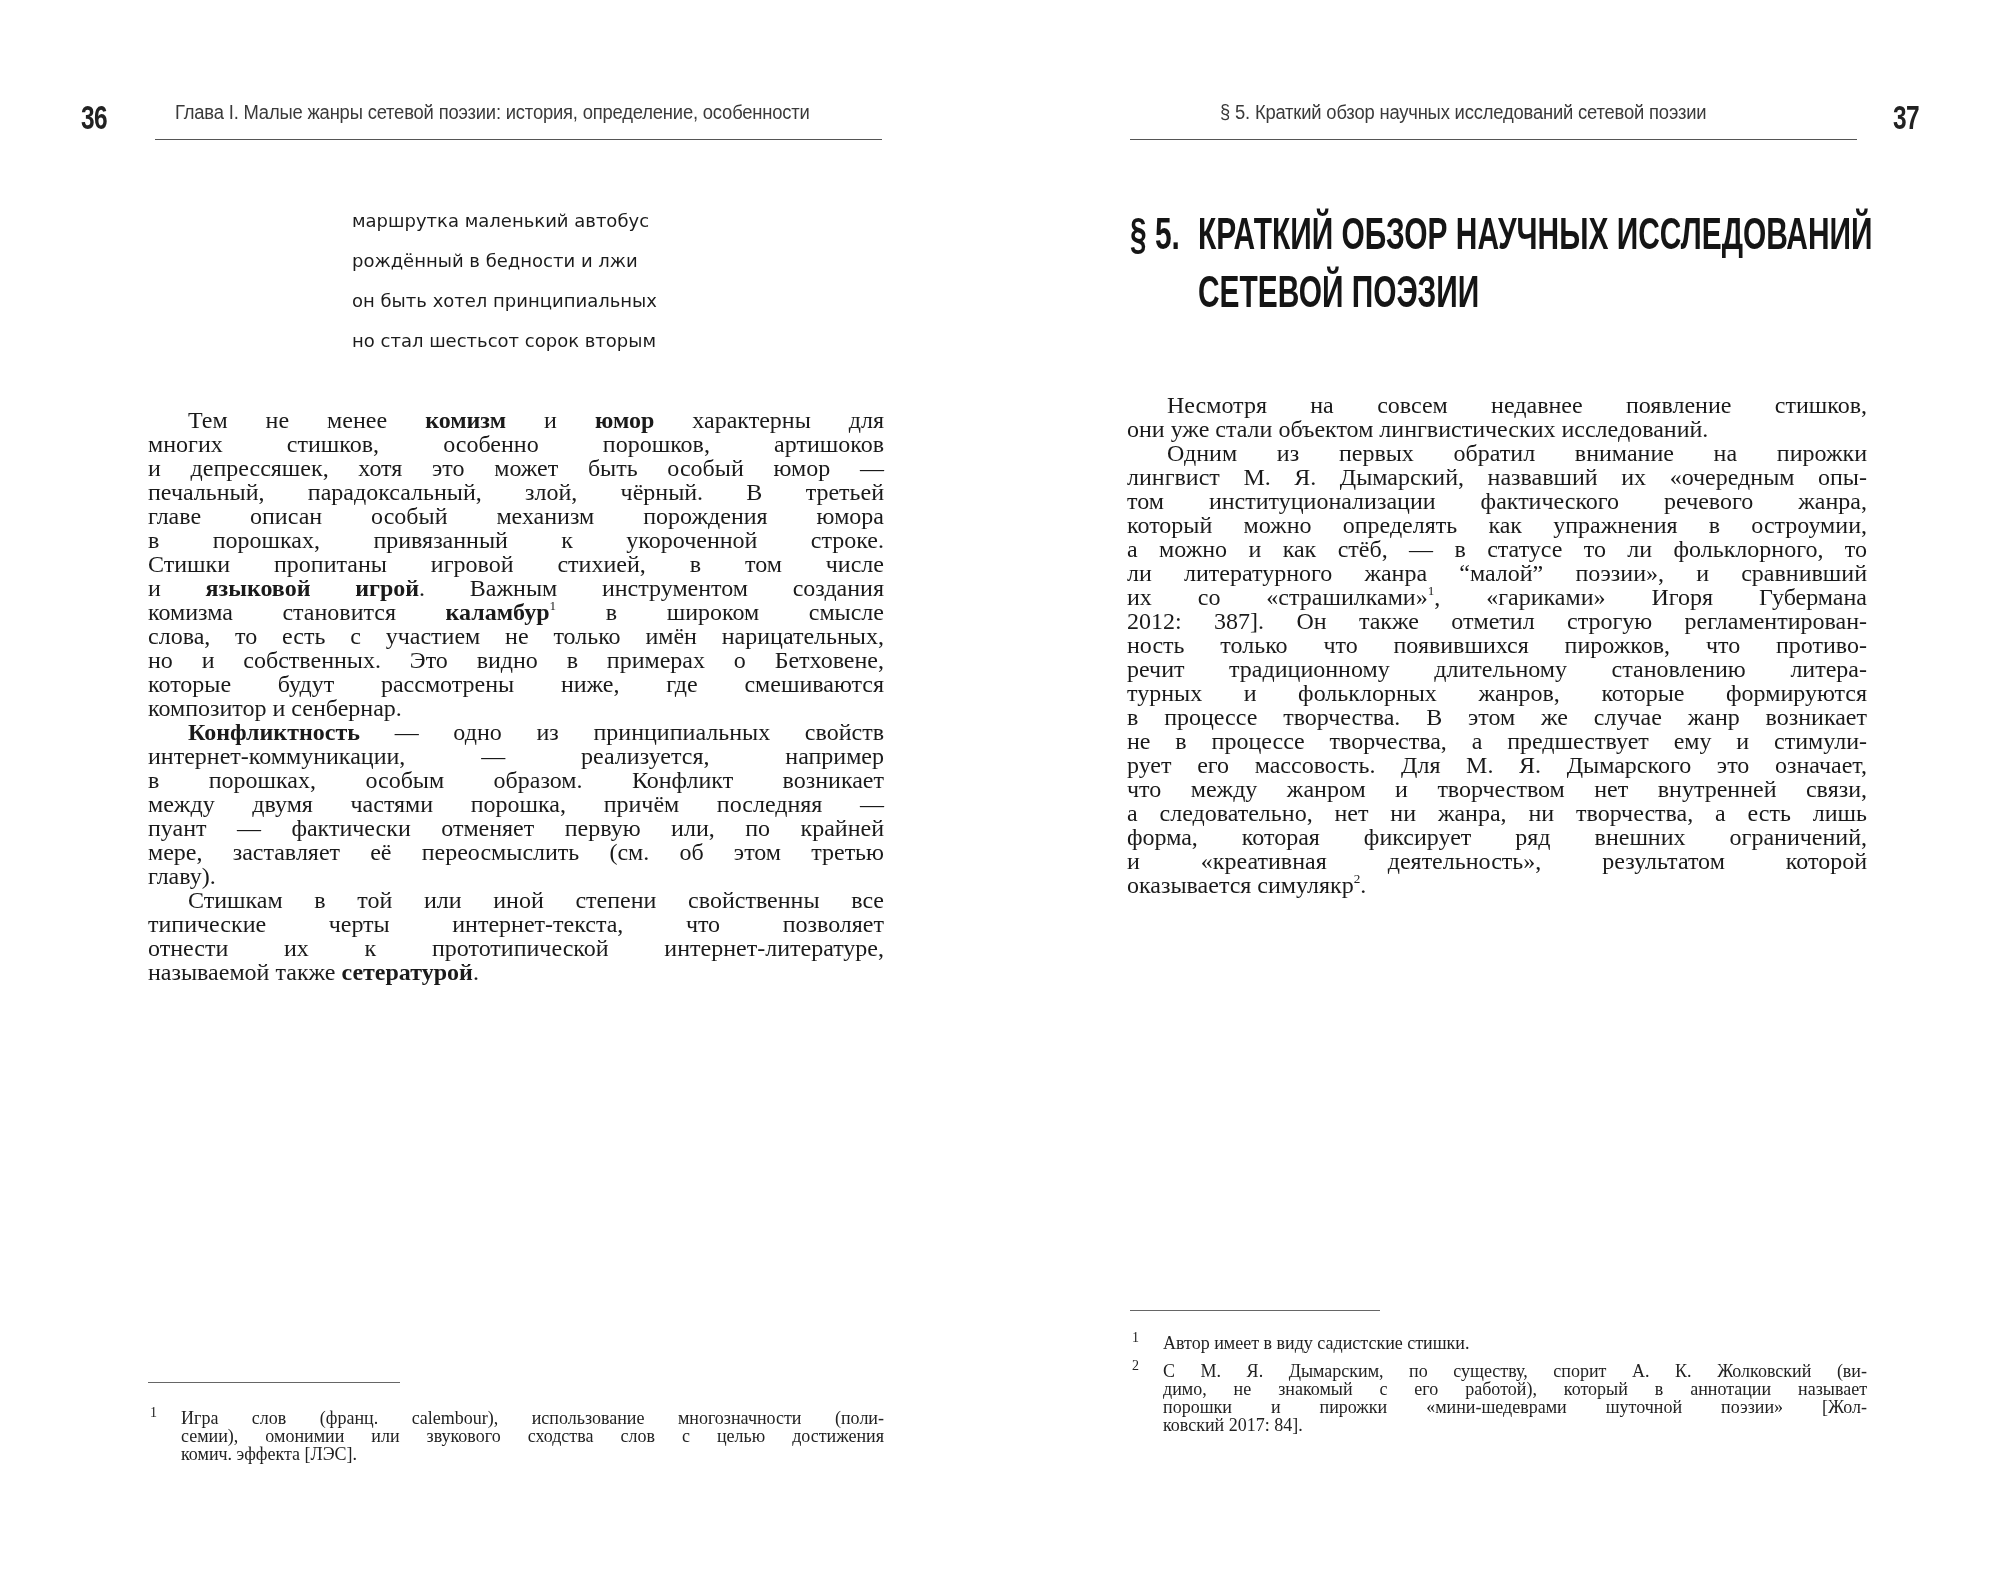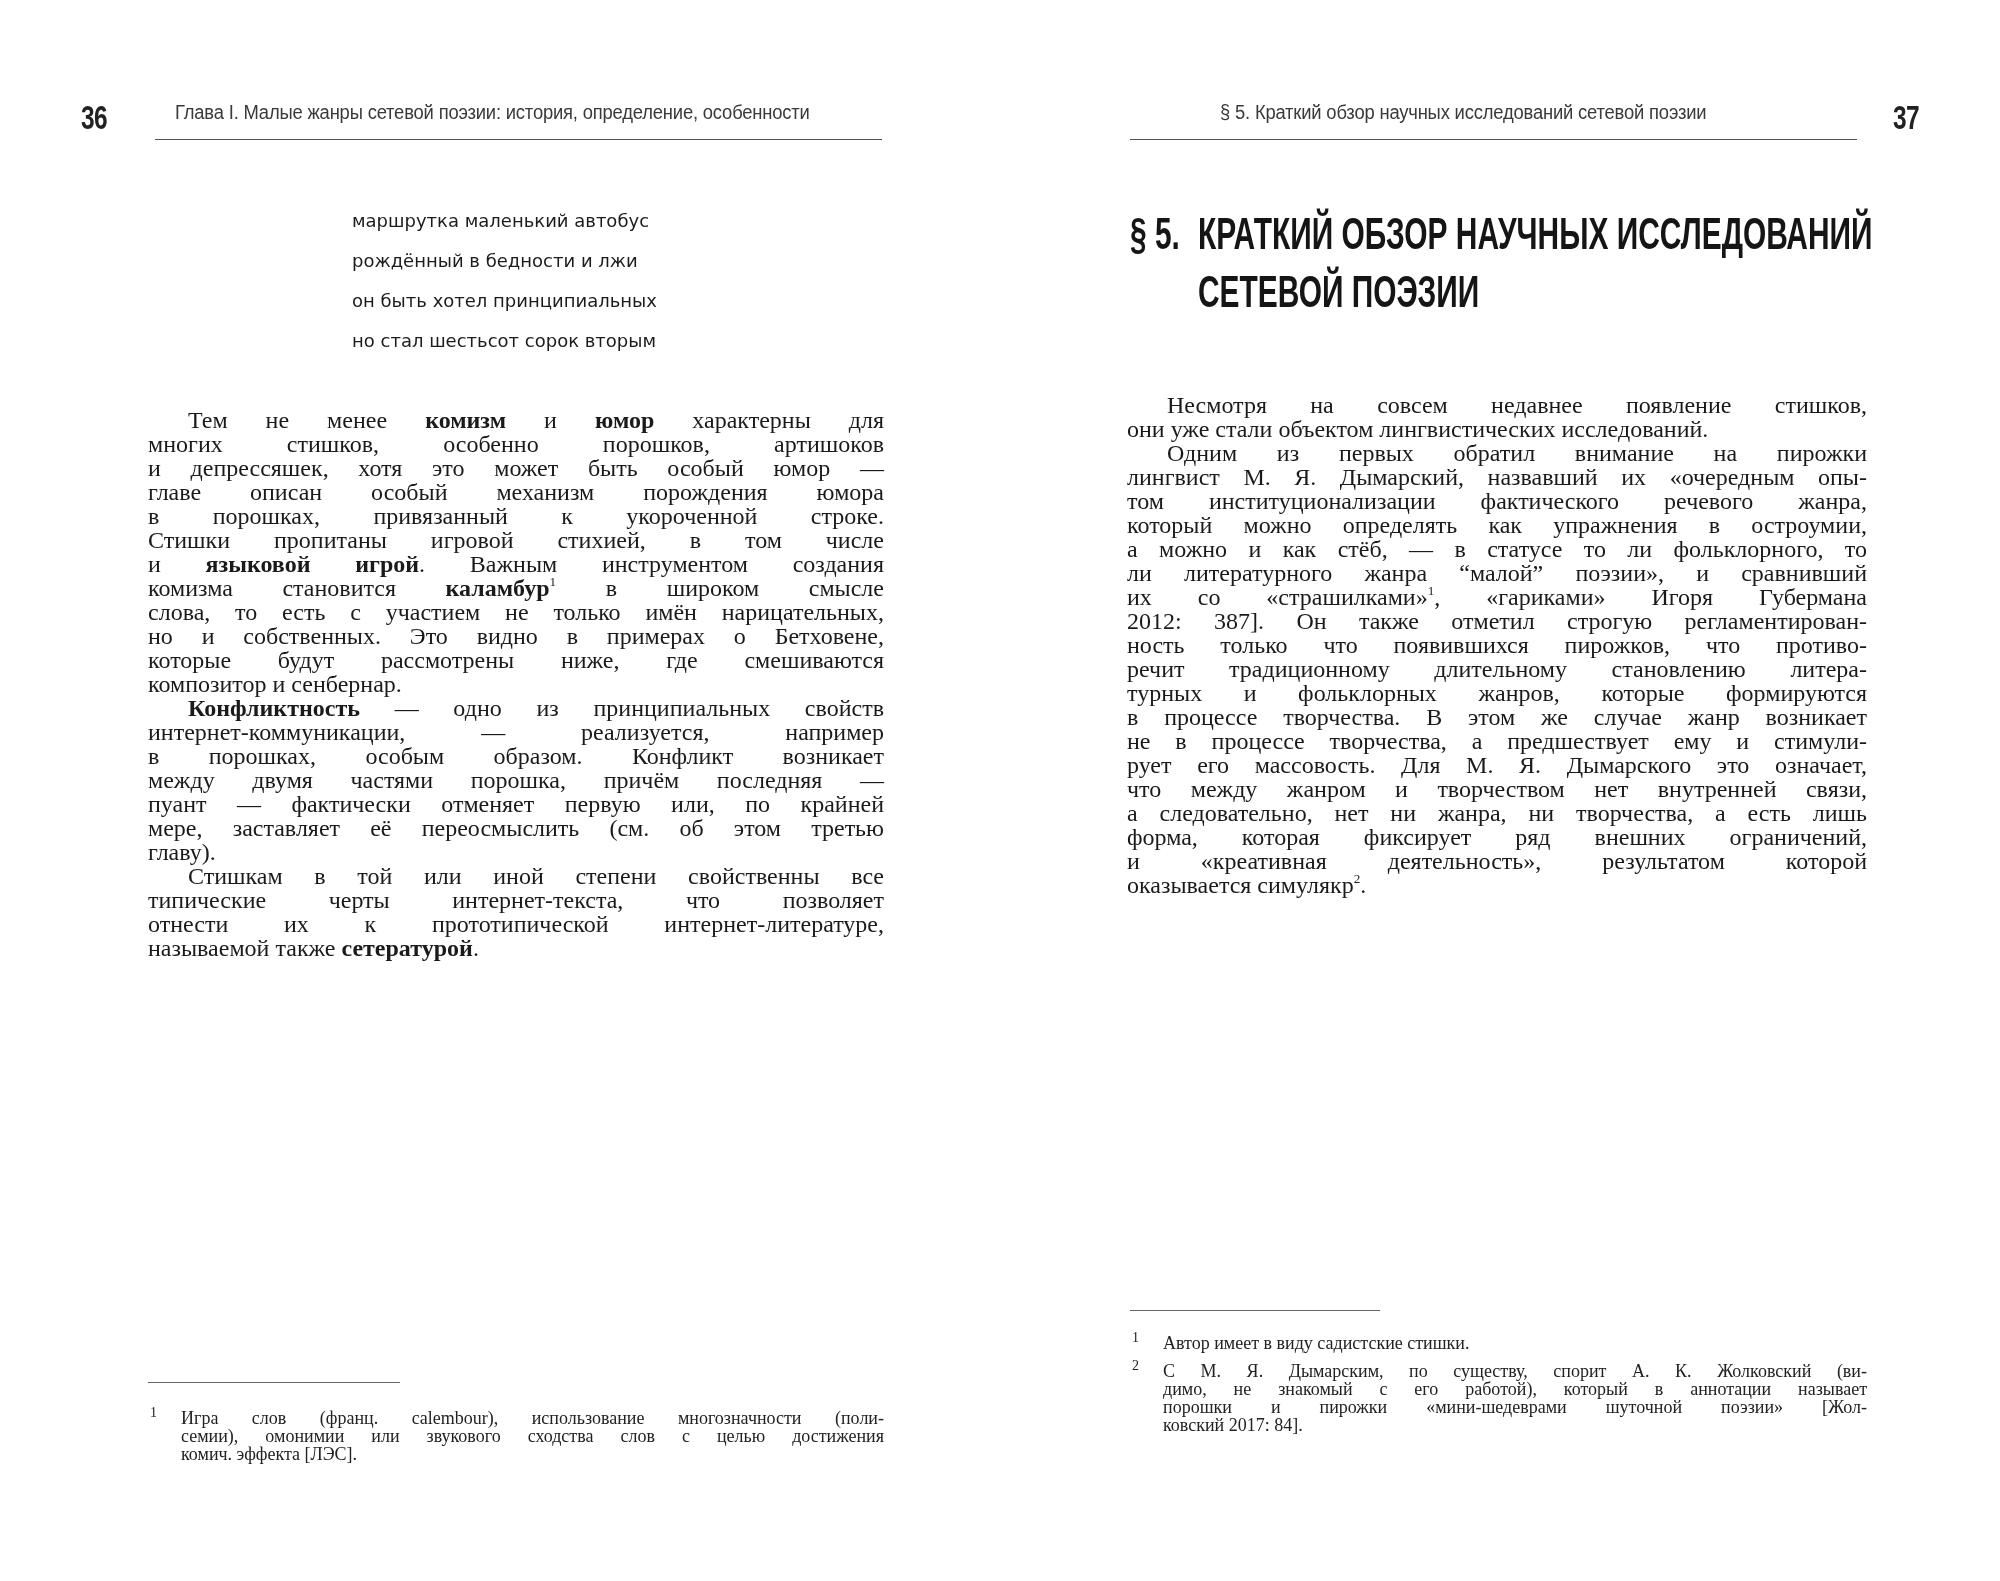--- a/index.html
+++ b/index.html
@@ -64,20 +64,21 @@
     <span class="poem-line">маршрутка маленький автобус</span>
     <span class="poem-line">рождённый в бедности и лжи</span>
     <span class="poem-line">он быть хотел принципиальных</span>
     <span class="poem-line">но стал шестьсот сорок вторым</span>
   </div>
 
   <div class="body-col" id="left-body">
       <span class="line indent"><span>Тем не менее </span><span class="b">комизм</span><span> и </span><span class="b">юмор</span><span> характерны для</span></span>
       <span class="line"><span>многих стишков, особенно порошков, артишоков</span></span>
       <span class="line"><span>и депрессяшек, хотя это может быть особый юмор —</span></span>
+      <span class="line"><span>печальный, парадоксальный, злой, чёрный. В третьей</span></span>
       <span class="line"><span>главе описан особый механизм порождения юмора</span></span>
       <span class="line"><span>в порошках, привязанный к укороченной строке.</span></span>
       <span class="line"><span>Стишки пропитаны игровой стихией, в том числе</span></span>
       <span class="line"><span>и </span><span class="b">языковой игрой</span><span>. Важным инструментом создания</span></span>
       <span class="line"><span>комизма становится </span><span class="b">каламбур</span><sup>1</sup><span> в широком смысле</span></span>
       <span class="line"><span>слова, то есть с участием не только имён нарицательных,</span></span>
       <span class="line"><span>но и собственных. Это видно в примерах о Бетховене,</span></span>
       <span class="line"><span>которые будут рассмотрены ниже, где смешиваются</span></span>
       <span class="line last"><span>композитор и сенбернар.</span></span>
       <span class="line indent"><span class="b">Конфликтность</span><span> — одно из принципиальных свойств</span></span>

